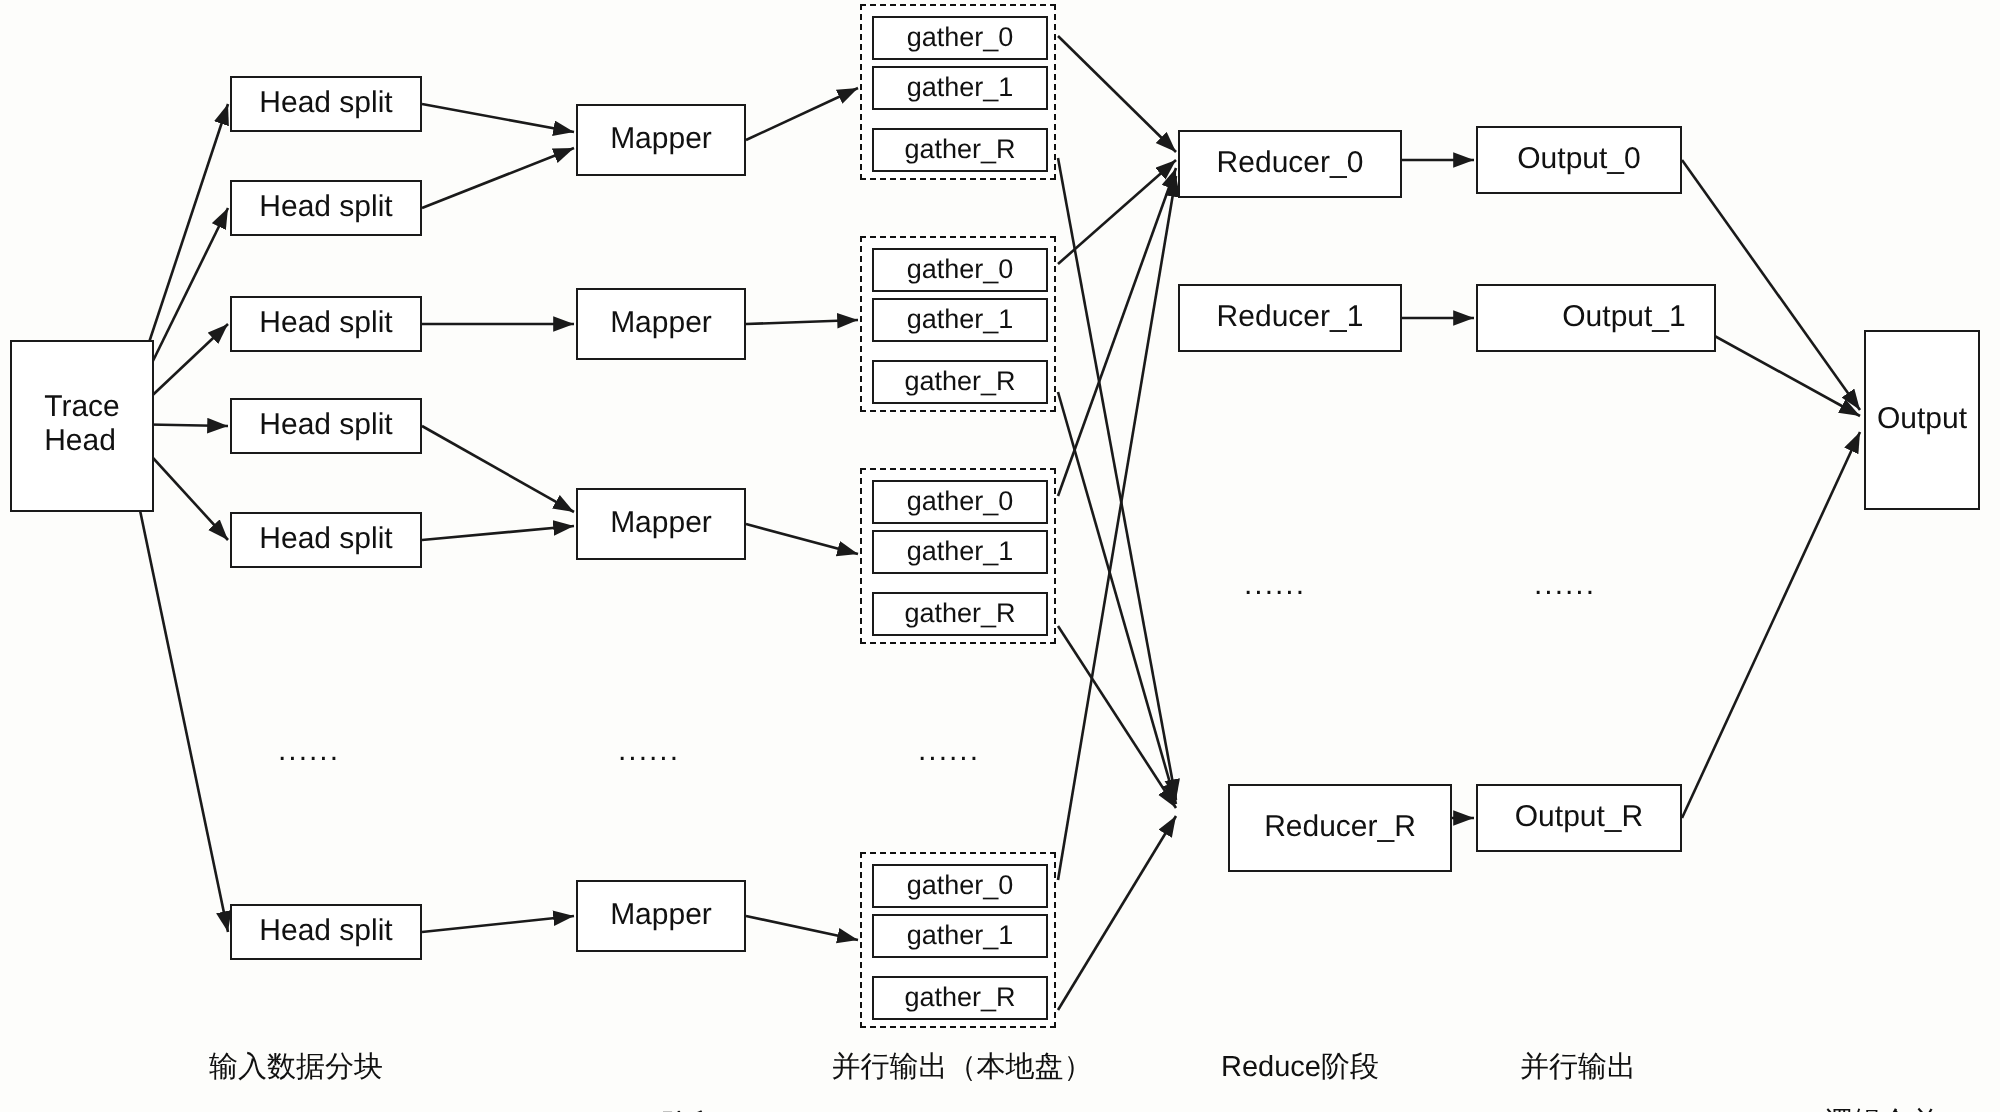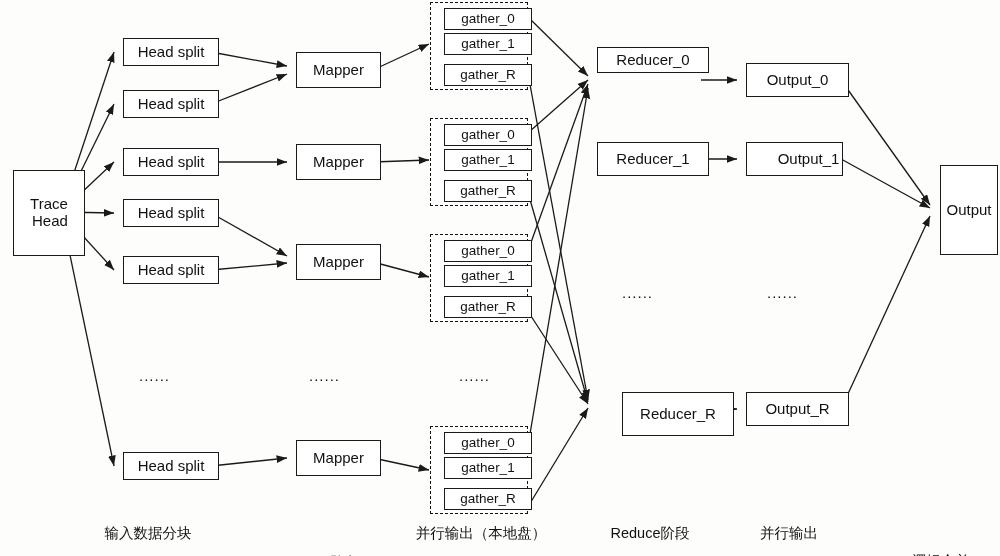--- a/index.html
+++ b/index.html
@@ -24,26 +24,25 @@
     pointer-events: none;
   }
   .node {
     position: absolute;
     box-sizing: border-box;
     border: 1.6px solid #1a1a1a;
     background: #ffffff;
     display: flex;
     align-items: center;
     justify-content: center;
-    text-align: right;
+    text-align: left;
     color: #111111;
     line-height: 1.12;
     white-space: pre;
     z-index: 3;
-    margin-left: 8px;
   }
   .node.n-trace {
     font-size: 15px;
   }
   .node.n-split,
   .node.n-mapper,
   .node.n-reducer,
   .node.n-output,
   .node.n-final {
     font-size: 15px;
@@ -217,34 +216,34 @@
     </div>
     <div class="node n-gather" style="left:5px; top:30px; width:88px; height:22px;">
       <span>gather_1</span>
     </div>
     <div class="dots small" style="left:30px; top:57px;">......</div>
     <div class="node n-gather" style="left:5px; top:61px; width:88px; height:22px;">
       <span>gather_R</span>
     </div>
   </div>
 
-  <div class="node n-reducer" style="left:589px; top:47px; width:112px; height:26px;">
+  <div class="node n-reducer" style="left:589px; top:65px; width:112px; height:34px;">
     <span>Reducer_0</span>
   </div>
   <div class="node n-reducer" style="left:589px; top:142px; width:112px; height:34px;">
     <span>Reducer_1</span>
   </div>
   <div class="node n-reducer" style="left:614px; top:392px; width:112px; height:44px;">
     <span>Reducer_R</span>
   </div>
 
   <div class="node n-output" style="left:738px; top:63px; width:103px; height:34px;">
     <span>Output_0</span>
   </div>
-  <div class="node n-output" style="left:738px; top:142px; width:97px; height:34px;padding-left:28px;">
+  <div class="node n-output" style="left:738px; top:142px; width:120px; height:34px;padding-left:28px;">
     <span>Output_1</span>
   </div>
   <div class="node n-output" style="left:738px; top:392px; width:103px; height:34px;">
     <span>Output_R</span>
   </div>
 
   <div class="node n-final" style="left:932px; top:165px; width:58px; height:90px;">
     <span>Output</span>
   </div>
 

